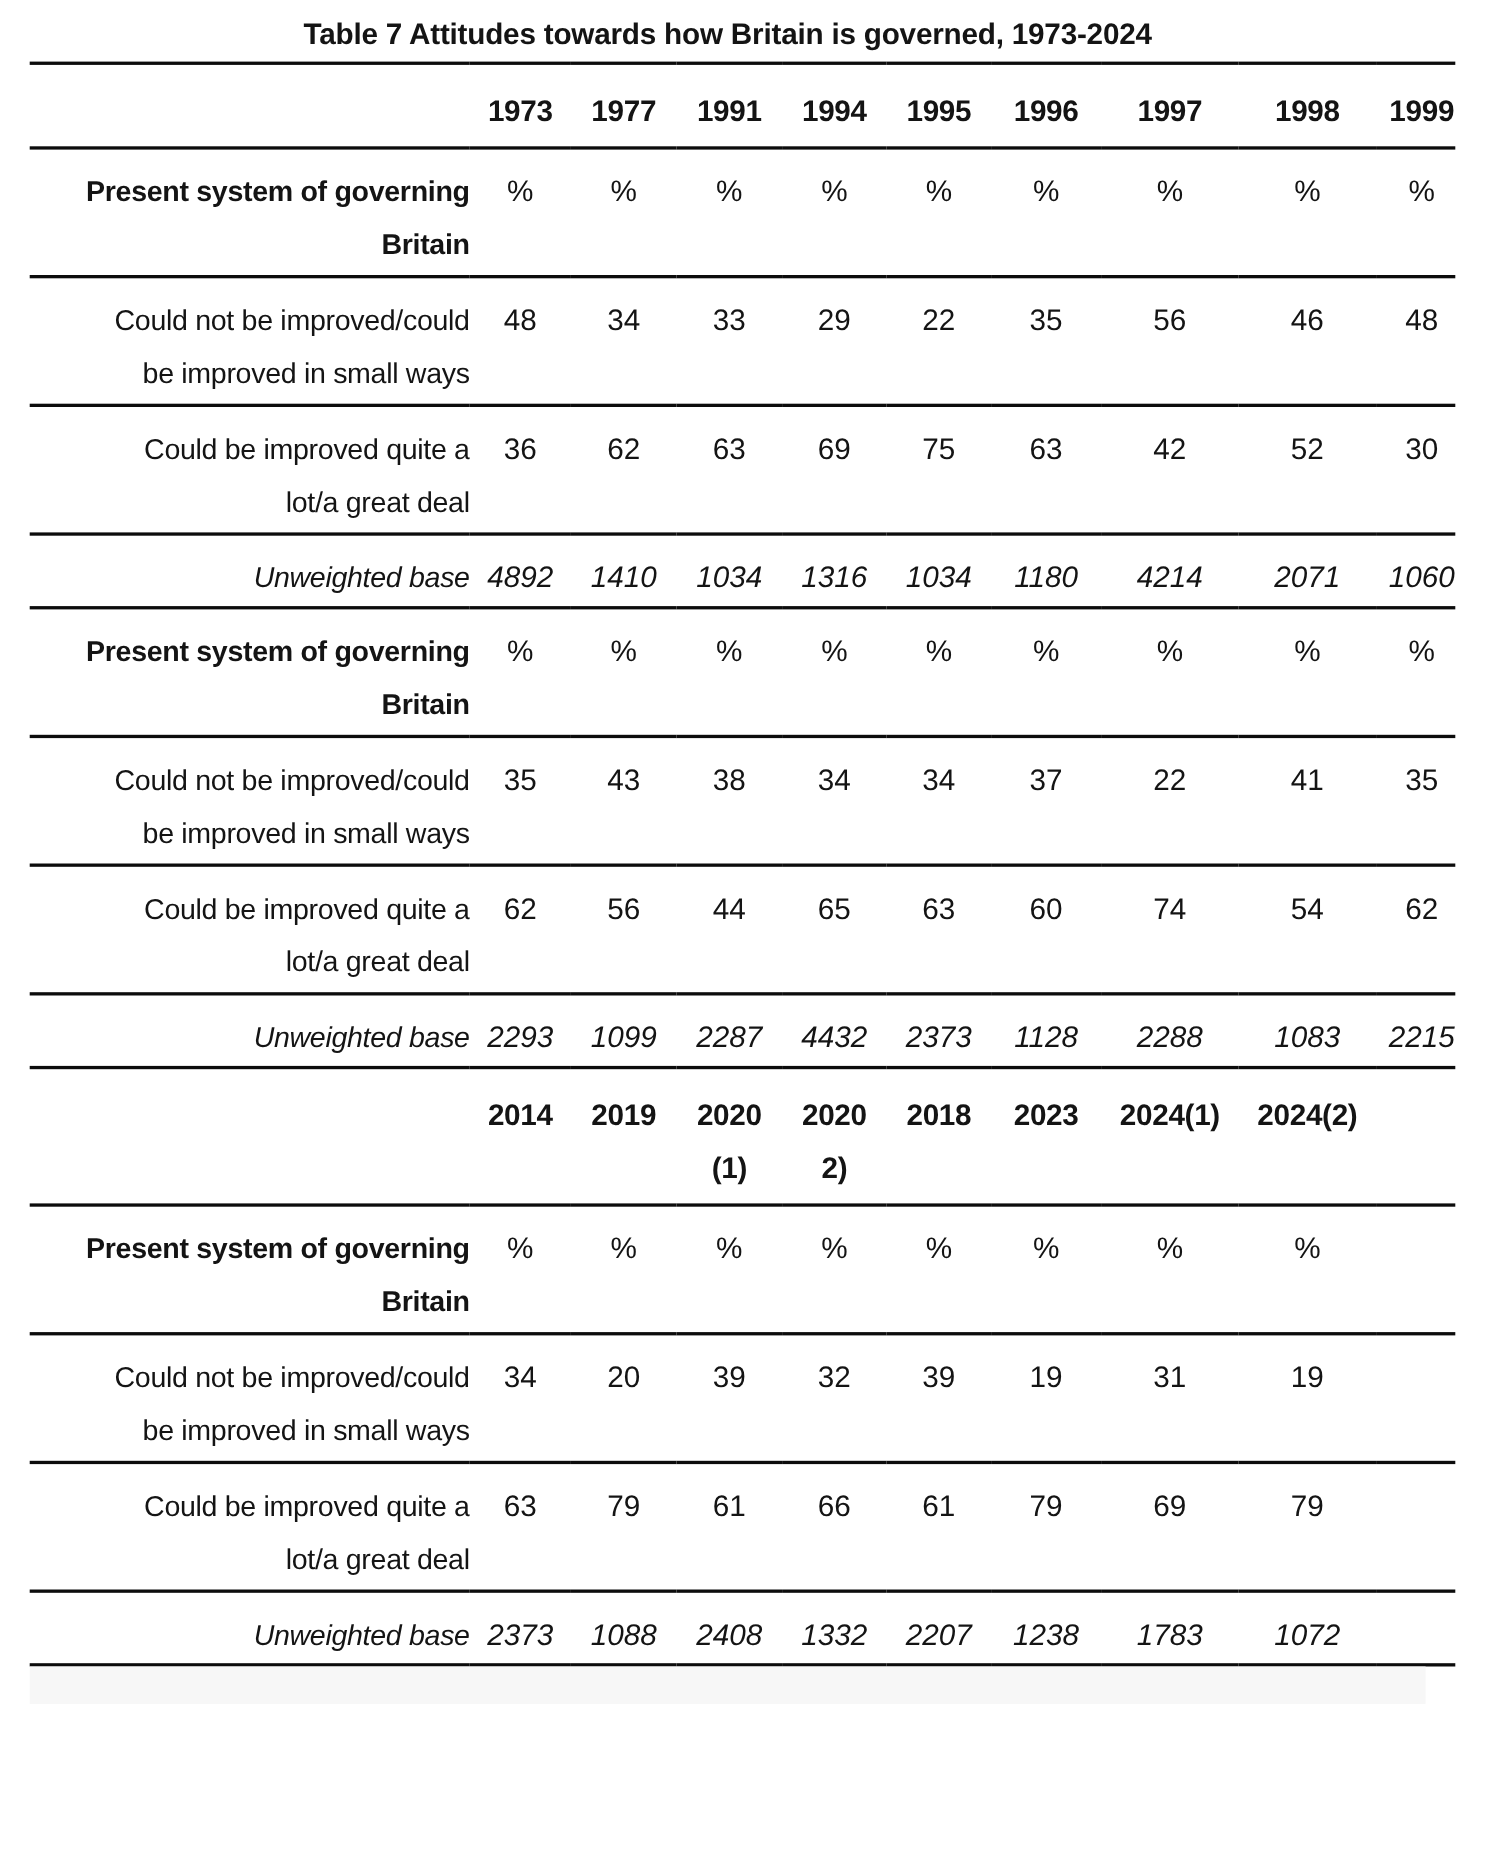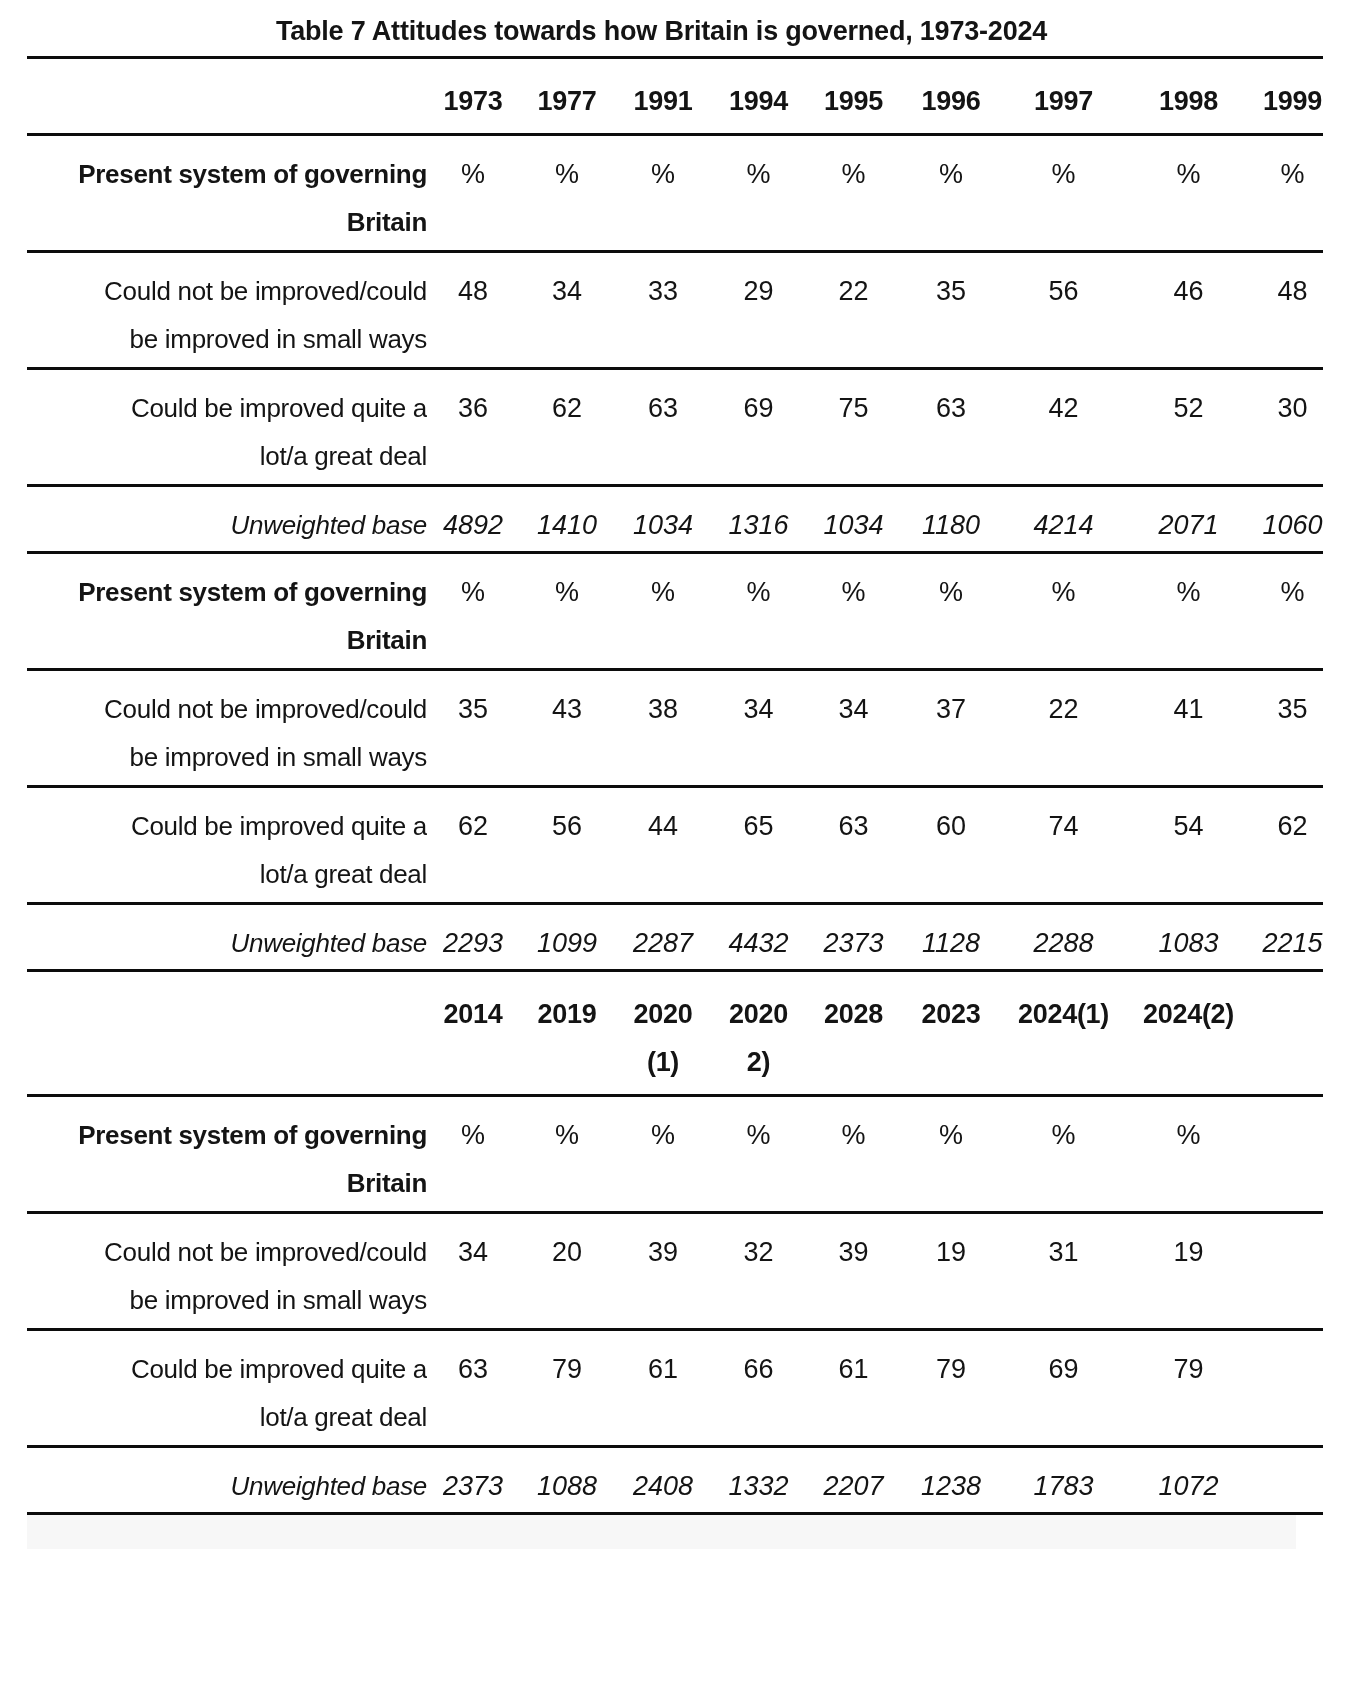--- a/index.html
+++ b/index.html
@@ -192,21 +192,21 @@
             <td>2215</td>
           </tr>
           <tr class="yearhead">
             <th class="label"></th>
             <th>2014</th>
             <th>2019</th>
             <th>2020
 (1)</th>
             <th>2020
 2)</th>
-            <th>2028</th>
+            <th>2018</th>
             <th>2023</th>
             <th>2024(1)</th>
             <th>2024(2)</th>
             <th></th>
           </tr>
           <tr class="category">
             <td class="label">Present system of governing
 Britain</td>
             <td>%</td>
             <td>%</td>

